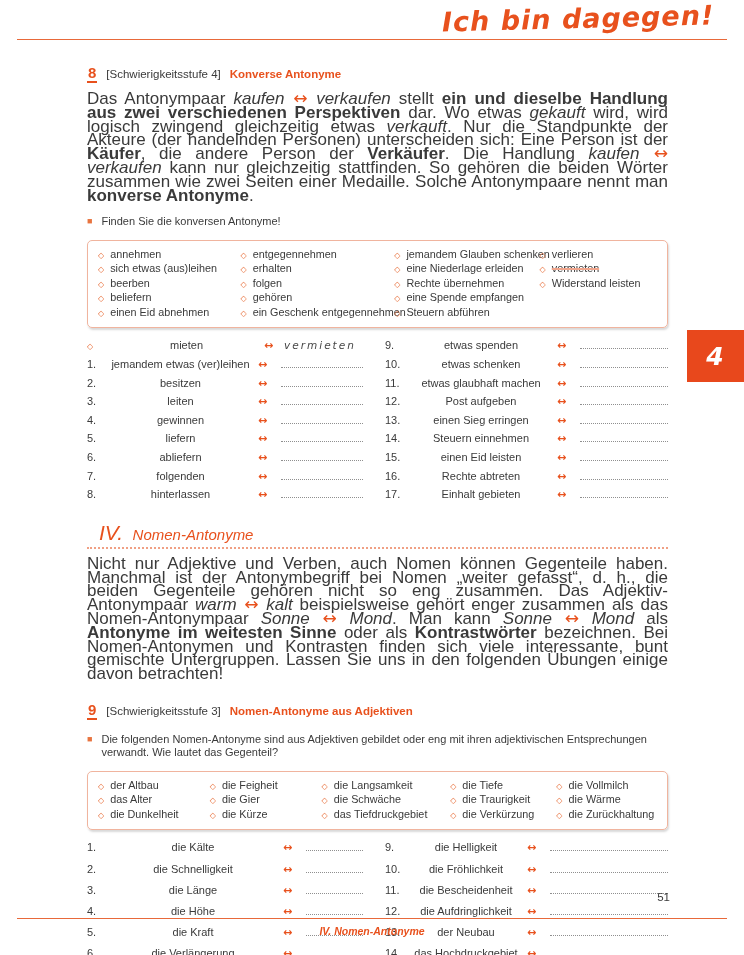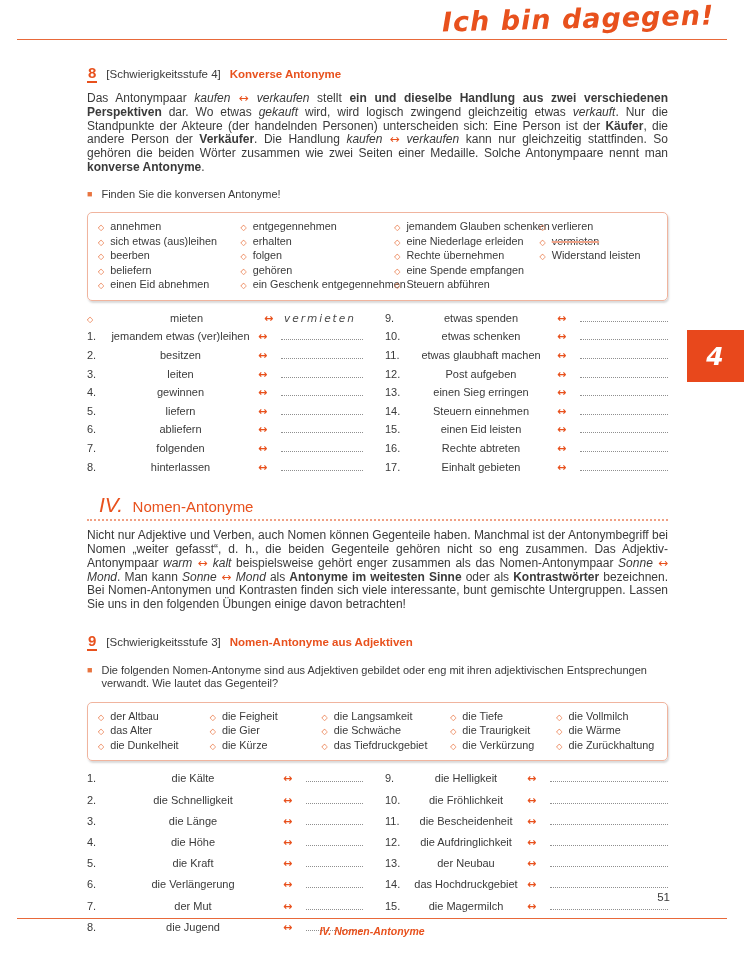--- a/index.html
+++ b/index.html
@@ -16,21 +16,21 @@
             color:#fff;display:flex;align-items:center;justify-content:center;font-size:25px;}
 
   
   .content{position:absolute;left:87px;top:64px;width:581px;}
 
   .sec-head{display:flex;align-items:baseline;margin:0 0 9px 0;}
   .sec-num{font-size:15px;font-weight:bold;color:#e8511d;border-bottom:2px solid #e8511d;padding:0 1px;margin-right:9px;}
   .sec-diff{font-size:11.5px;color:#3a3a3a;}
   .sec-title{font-size:11.5px;font-weight:bold;color:#e8511d;margin-left:9px;}
 
-  .para{font-size:12px;line-height:13.8px;text-align:justify;margin:0;}
+  .para{font-size:17px;line-height:13.8px;text-align:justify;margin:0;}
   .it{font-style:italic}
   .bd{font-weight:bold}
   .arrow-inline{color:#e8511d;font-family:"DejaVu Sans",sans-serif;}
 
   .instruction{display:flex;gap:9px;font-size:11px;line-height:13.5px;margin:13px 0 11px 0;}
   .sq{color:#e8743f;font-size:9px;line-height:13px;flex:none;}
 
   .wordbox{border:1px solid #f0b49e;border-radius:5px;padding:7px 10px;
            box-shadow:1px 2px 2px rgba(130,130,130,.3);display:grid;margin:0 0 11px 0;}
   .wordbox.cols4{grid-template-columns:25.5% 27.5% 26% 21%;}
@@ -51,21 +51,21 @@
   .colL8 .term{width:155px;}
   .colR8 .term{width:152px;}
   .colL9 .term{width:180px;}
   .colR9 .term{width:122px;}
   .arrow{flex:none;width:20px;color:#e8511d;font-family:"DejaVu Sans",sans-serif;font-weight:bold;}
   .dots{flex:1;height:2px;border-bottom:1.6px dotted #8f8f8f;margin-left:3px;}
   .hand-answer{font-style:italic;color:#474747;letter-spacing:2px;font-size:10.5px;font-family:"DejaVu Sans",sans-serif;}
 
   .part-head{margin:14px 0 2px 0;color:#e8511d;}
   .part-num{font-size:21px;font-weight:normal;font-style:italic;margin-right:5px;margin-left:12px;}
-  .part-title{font-size:15px;}
+  .part-title{font-size:15px;font-style:italic;}
   .dotted-rule{border-bottom:2px dotted #f0a084;margin:0 0 8px 0;}
 
   .mt20{margin-top:20px;}
   .mt8{margin-top:8px;}
 
   
   .footer-rule{position:absolute;left:17px;right:17px;top:918px;border-top:1.5px solid #e8693a;}
   .footer-label{position:absolute;top:925px;left:0;width:100%;text-align:center;
                 font-style:italic;font-weight:bold;color:#e8511d;font-size:10.5px;}
   .page-num{position:absolute;top:891px;right:74px;font-size:11.5px;color:#3a3a3a;}

